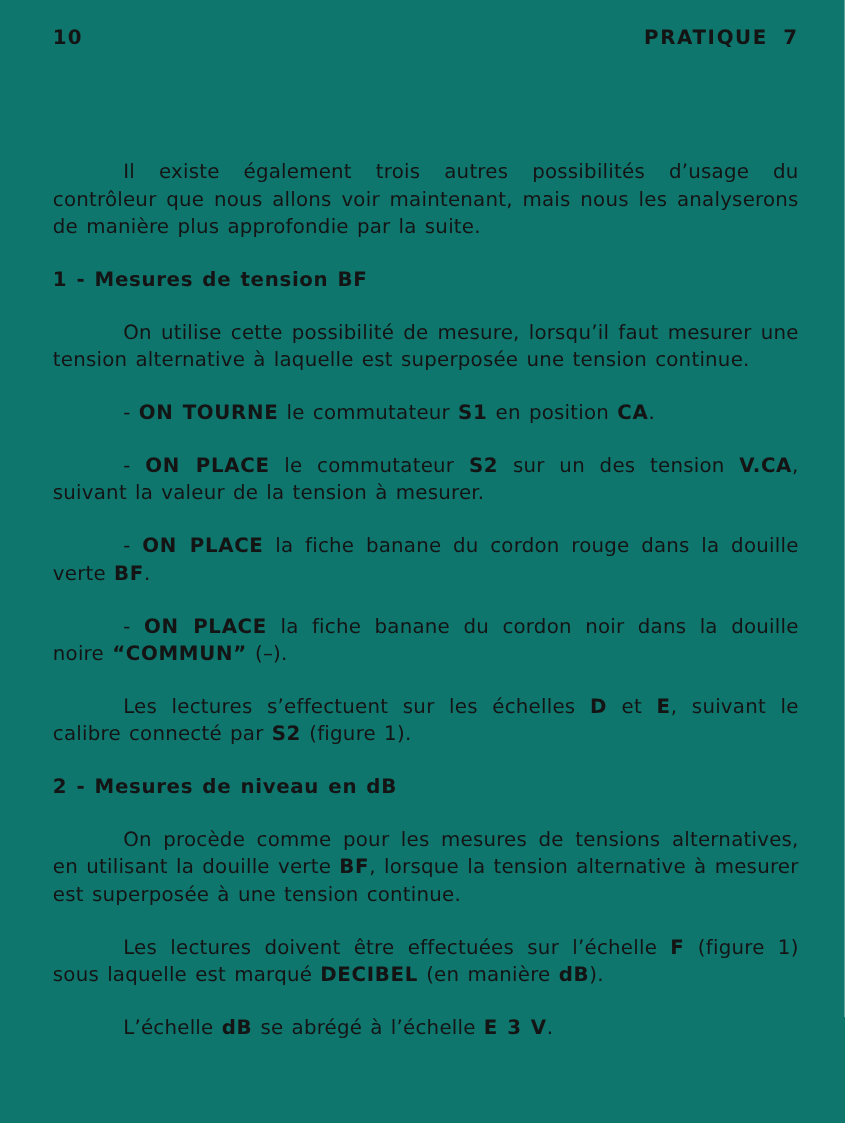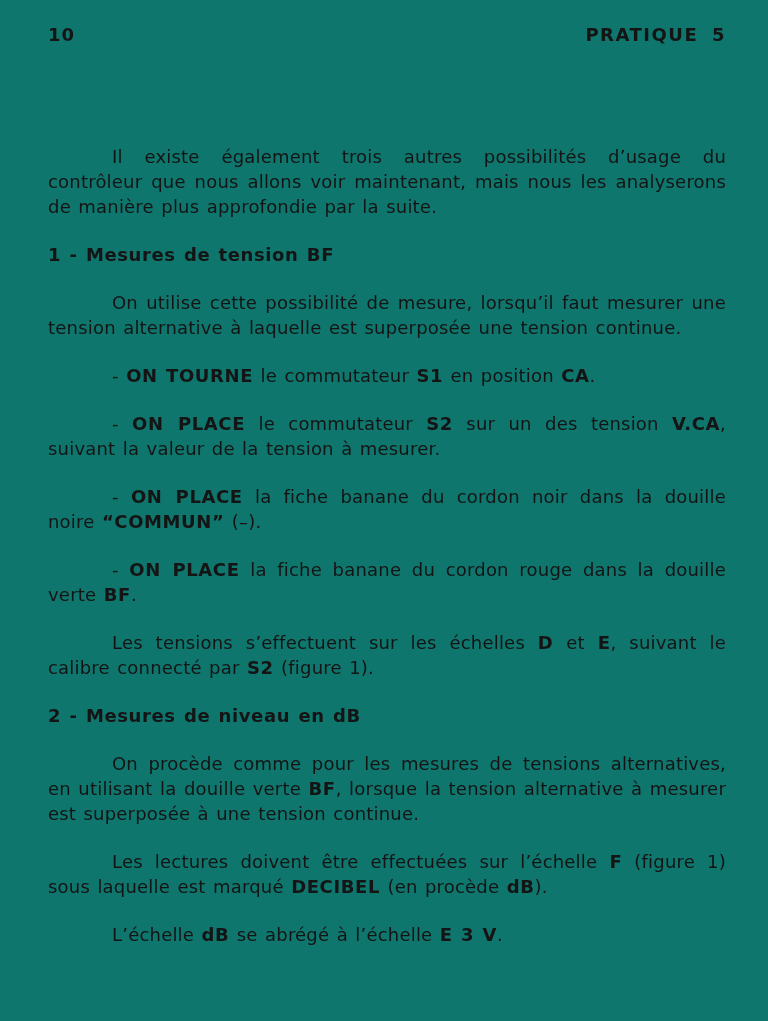--- a/index.html
+++ b/index.html
@@ -42,29 +42,29 @@
     text-indent: 0;
   }
   .b { font-weight: 700; letter-spacing: 0.6px; margin-top: 37px; }
 </style>
 </head>
 <body>
 
 <div class="page">
   <div class="page-header">
     <span class="page-number">10</span>
-    <span class="running-title">PRATIQUE 5</span>
+    <span class="running-title">PRATIQUE 7</span>
   </div>
   <div class="page-body">
       <div class="block paragraph"><span>Il existe également trois autres possibilités d’usage du contrôleur que nous allons voir maintenant, mais nous les analyserons de manière plus approfondie par la suite.</span></div>
       <div class="block heading"><span class="b">1 - Mesures de tension BF</span></div>
       <div class="block paragraph"><span>On utilise cette possibilité de mesure, lorsqu’il faut mesurer une tension alternative à laquelle est superposée une tension continue.</span></div>
       <div class="block paragraph"><span>- </span><span class="b">ON TOURNE</span><span> le commutateur </span><span class="b">S1</span><span> en position </span><span class="b">CA</span><span>.</span></div>
       <div class="block paragraph"><span>- </span><span class="b">ON PLACE</span><span> le commutateur </span><span class="b">S2</span><span> sur un des tension </span><span class="b">V.CA</span><span>, suivant la valeur de la tension à mesurer.</span></div>
+      <div class="block paragraph"><span>- </span><span class="b">ON PLACE</span><span> la fiche banane du cordon rouge dans la douille verte </span><span class="b">BF</span><span>.</span></div>
       <div class="block paragraph"><span>- </span><span class="b">ON PLACE</span><span> la fiche banane du cordon noir dans la douille noire </span><span class="b">“COMMUN”</span><span> (–).</span></div>
-      <div class="block paragraph"><span>- </span><span class="b">ON PLACE</span><span> la fiche banane du cordon rouge dans la douille verte </span><span class="b">BF</span><span>.</span></div>
-      <div class="block paragraph"><span>Les tensions s’effectuent sur les échelles </span><span class="b">D</span><span> et </span><span class="b">E</span><span>, suivant le calibre connecté par </span><span class="b">S2</span><span> (figure 1).</span></div>
+      <div class="block paragraph"><span>Les lectures s’effectuent sur les échelles </span><span class="b">D</span><span> et </span><span class="b">E</span><span>, suivant le calibre connecté par </span><span class="b">S2</span><span> (figure 1).</span></div>
       <div class="block heading"><span class="b">2 - Mesures de niveau en dB</span></div>
       <div class="block paragraph"><span>On procède comme pour les mesures de tensions alternatives, en utilisant la douille verte </span><span class="b">BF</span><span>, lorsque la tension alternative à mesurer est superposée à une tension continue.</span></div>
-      <div class="block paragraph"><span>Les lectures doivent être effectuées sur l’échelle </span><span class="b">F</span><span> (figure 1) sous laquelle est marqué </span><span class="b">DECIBEL</span><span> (en procède </span><span class="b">dB</span><span>).</span></div>
+      <div class="block paragraph"><span>Les lectures doivent être effectuées sur l’échelle </span><span class="b">F</span><span> (figure 1) sous laquelle est marqué </span><span class="b">DECIBEL</span><span> (en manière </span><span class="b">dB</span><span>).</span></div>
       <div class="block paragraph"><span>L’échelle </span><span class="b">dB</span><span> se abrégé à l’échelle </span><span class="b">E 3 V</span><span>.</span></div>
     </div>
 </div>
 
 </body></html>

